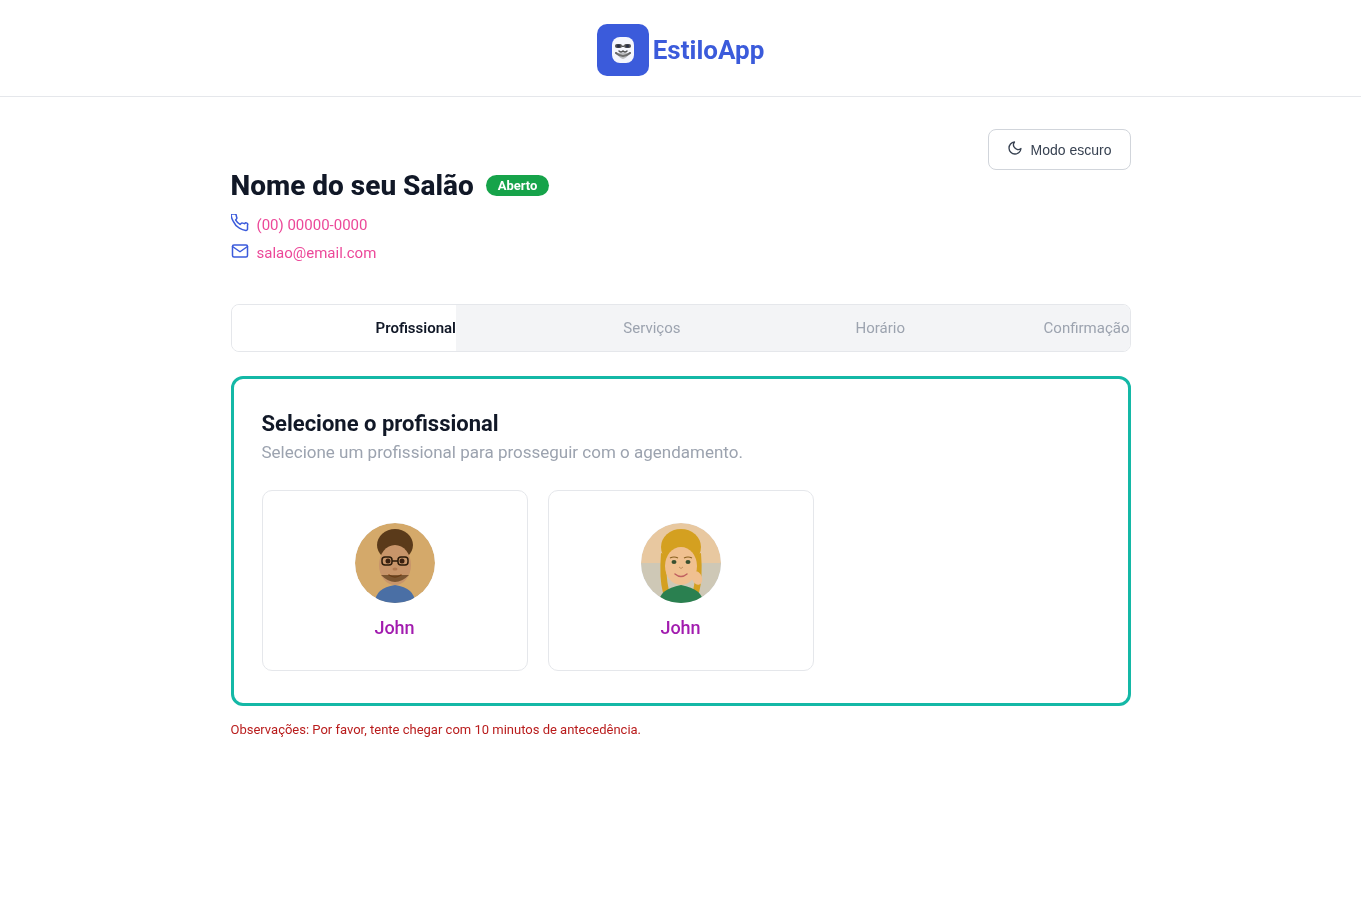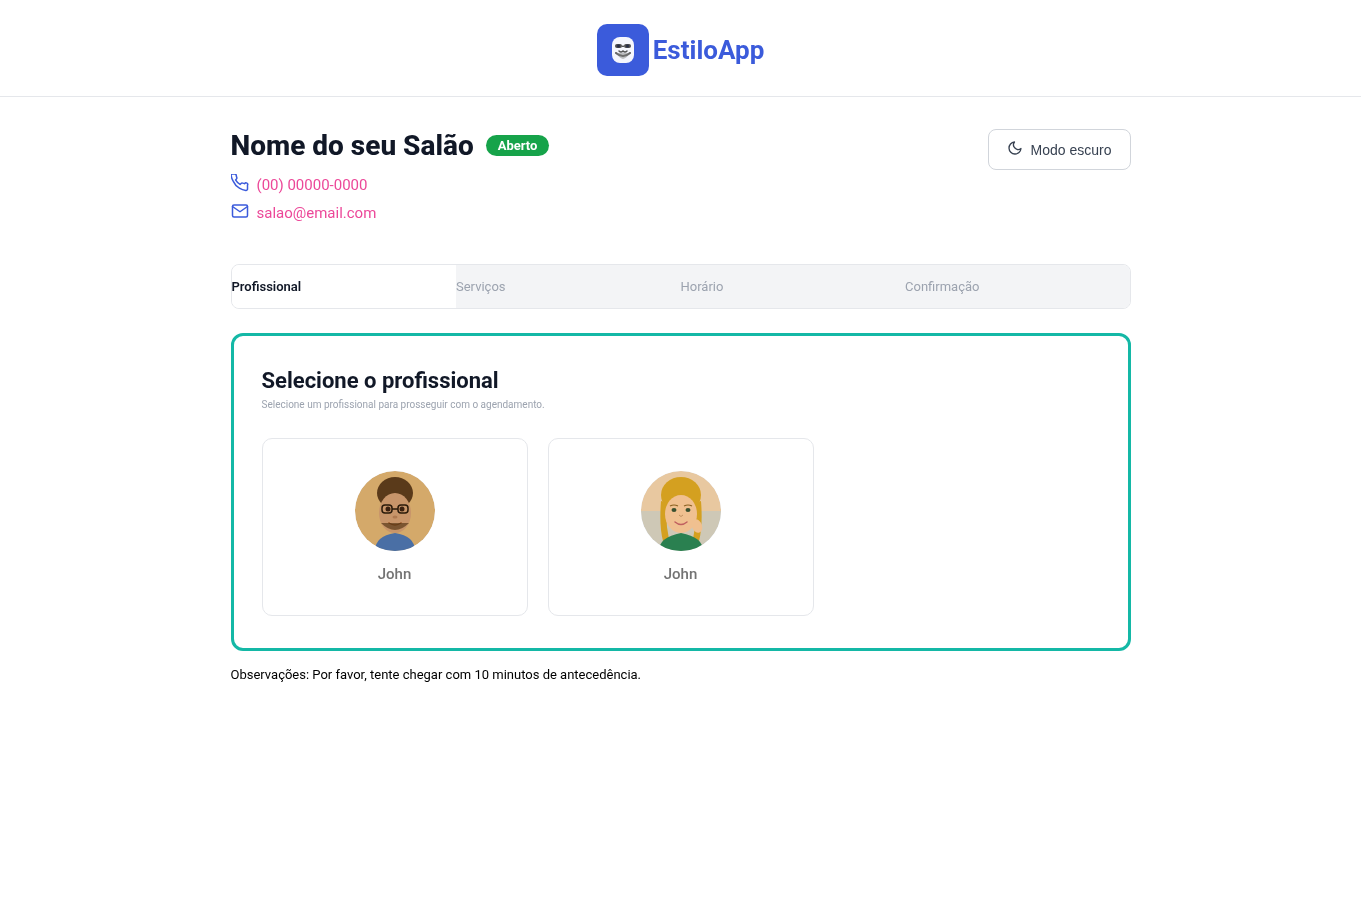--- a/index.html
+++ b/index.html
@@ -48,20 +48,21 @@
       display: flex;
       justify-content: space-between;
       align-items: flex-start;
       margin-bottom: 12px;
     }
     .salon-title-row {
       display: flex;
       align-items: center;
       gap: 12px;
       margin-bottom: 12px;
+      margin-top: 40px;
     }
     .salon-title {
       font-size: 28px;
       font-weight: 800;
       color: #111827;
     }
     .status-badge {
       background: #16a34a;
       color: white;
       font-size: 13px;
@@ -103,23 +104,23 @@
     
     .tabs {
       display: flex;
       border: 1px solid #e5e7eb;
       border-radius: 8px;
       overflow: hidden;
       margin-bottom: 24px;
     }
     .tab {
       flex: 1;
-      text-align: left;
+      text-align: right;
       padding: 14px 0;
-      font-size: 13px;
+      font-size: 15px;
       cursor: pointer;
       background: #f3f4f6;
       color: #9ca3af;
       font-weight: 400;
     }
     .tab.active {
       background: white;
       color: #111827;
       font-weight: 600;
       border-radius: 6px;
@@ -132,21 +133,21 @@
       padding: 32px 28px;
       margin-bottom: 16px;
     }
     .selection-title {
       font-size: 22px;
       font-weight: 700;
       color: #111827;
       margin-bottom: 6px;
     }
     .selection-subtitle {
-      font-size: 10px;
+      font-size: 17px;
       color: #9ca3af;
       margin-bottom: 28px;
     }
 
     
     .professionals-grid {
       display: grid;
       grid-template-columns: repeat(3, 1fr);
       gap: 20px;
     }
@@ -165,29 +166,29 @@
       width: 80px;
       height: 80px;
       border-radius: 50%;
       overflow: hidden;
       background: #e5e7eb;
       display: flex;
       align-items: center;
       justify-content: center;
     }
     .professional-name {
-      font-size: 15px;
-      color: #737373;
+      font-size: 18px;
+      color: #a21caf;
       font-weight: 500;
     }
 
     
     .observation {
       font-size: 13px;
-      color: #000000;
+      color: #b91c1c;
     }
   </style>
 </head>
 <body>
 
 <header class="header">
   <div class="logo-icon">
     <svg width="34" height="34" viewBox="0 0 34 34" fill="none" xmlns="http://www.w3.org/2000/svg">
 
       <rect x="6" y="4" width="22" height="26" rx="8" fill="white" opacity="0.95"></rect>

